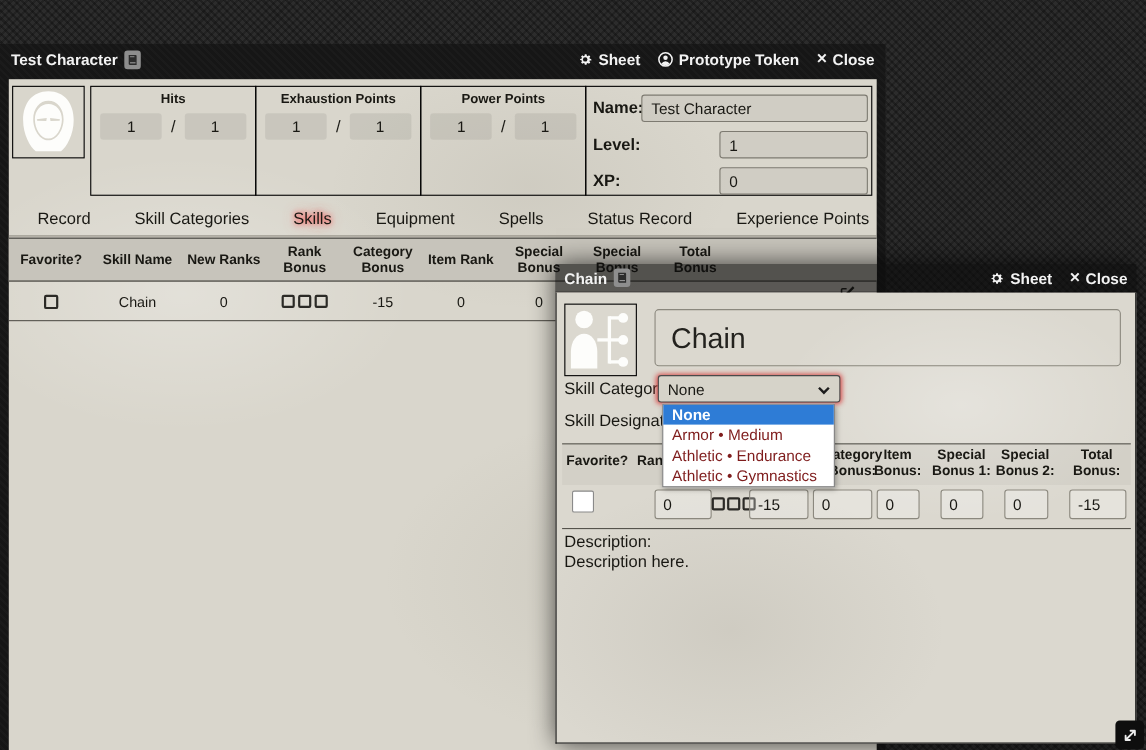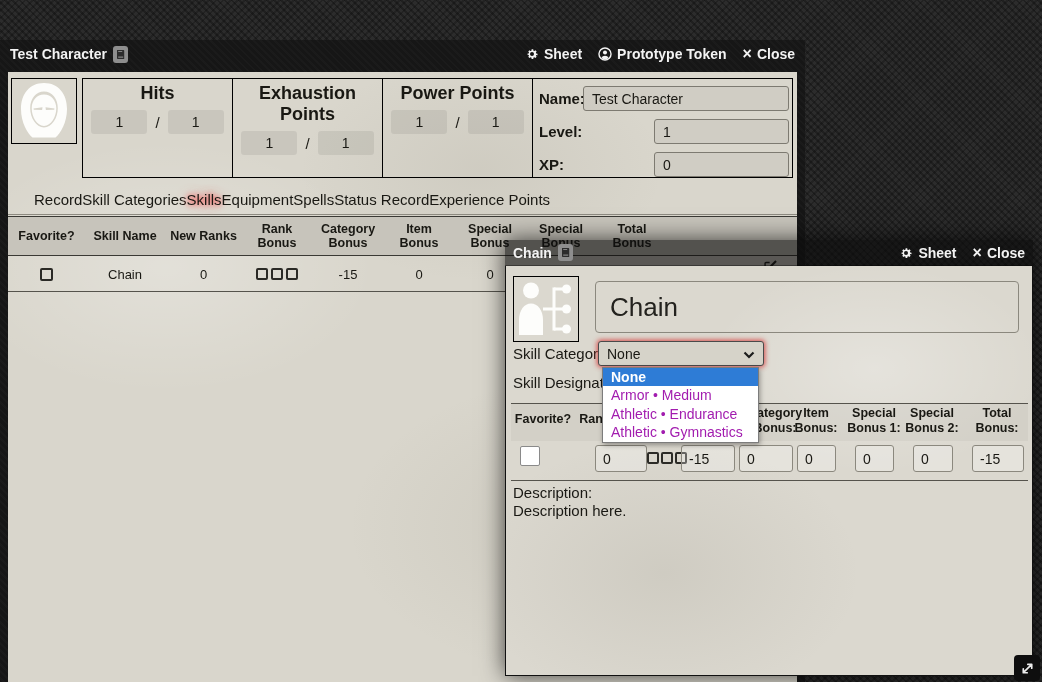--- a/index.html
+++ b/index.html
@@ -30,39 +30,39 @@
   #char-header { height:28px; padding:0 10px; }
   #char-sheet { position:absolute; left:8px; top:32px; width:789px; height:650px;
     background-color:#d9d6cc;
     background-image:
       radial-gradient(ellipse 300px 180px at 20% 30%, rgba(255,255,255,.25), transparent 70%),
       radial-gradient(ellipse 360px 220px at 75% 70%, rgba(120,115,100,.12), transparent 70%),
       radial-gradient(ellipse 260px 160px at 60% 15%, rgba(120,115,100,.10), transparent 70%);
   }
 
   .stat-box { position:absolute; top:6px; height:100px; border:1px solid #000; }
-  .stat-label { text-align:center; font-weight:bold; font-size:18px; margin-top:4px; }
+  .stat-label { text-align:center; font-weight:bold; font-size:12px; margin-top:4px; }
   .stat-vals { display:flex; justify-content:center; align-items:center; gap:8px; margin-top:6px; }
   .stat-input { width:56px; height:24px; background:rgba(0,0,0,.07); border:none; border-radius:3px;
     text-align:center; font-size:14px; font-family:inherit; color:#191813; }
   .slash { font-size:15px; }
 
   #portrait-box { position:absolute; left:3px; top:6px; width:66px; height:66px; border:1px solid #000; }
   #identity-box { position:absolute; left:524px; top:6px; width:261px; height:100px; border:1px solid #000;
     padding:7px 3px 0 6px; }
   .id-row { display:flex; align-items:center; margin-bottom:8px; }
   .id-label { font-size:15px; width:62px;font-weight:bold; }
   .id-row.name-row .id-label { width:44px; }
   .id-input { height:25px; background:rgba(0,0,0,.04); border:1px solid #7d7a71; border-radius:3px;
     font-size:14px; font-family:inherit; color:#191813; padding:0 8px; }
   .id-input.wide { flex:1; }
   .id-input.num { width:135px; margin-left:auto; }
 
   #tabs { position:absolute; left:0; top:113px; width:100%; height:30px;
-    display:flex; align-items:center; padding-left:26px; 
+    display:flex; align-items:center; padding-left:26px; gap:40px;
     border-bottom:1px solid #8d8a80; }
   .tab { font-size:15px; cursor:pointer; white-space:nowrap; }
   .tab.active { text-shadow:0 0 5px rgba(255,60,60,.95), 0 0 11px rgba(255,110,110,.7); }
 
   #skills-grid-header, #skills-grid-row { position:absolute; left:0; width:789px;
     display:grid; grid-template-columns:77px 80px 77px 70px 72px 70px 72px 70px 72px 76px 1fr; }
   #skills-grid-header { top:144px; height:40px; background:#c7c4bb;
     border-top:1px solid #3a3934; border-bottom:1px solid #3a3934; }
   .th { display:flex; align-items:center; justify-content:center; text-align:center;
     font-weight:bold; font-size:12.5px; line-height:1.15; padding:0 4px; }
@@ -97,21 +97,21 @@
   #skill-cat-select { position:absolute; left:92px; top:75px; width:166px; height:25px;
     background:#d6d3c9; border:1px solid #4a4a4a; border-radius:3px;
     box-shadow:0 0 5px 1px rgba(215,50,50,.85);
     display:flex; align-items:center; font-size:14px; padding:0 8px; cursor:pointer; }
   #skill-cat-select .chev { margin-left:auto; }
 
   #dropdown { position:absolute; left:96px; top:101px; width:157px;
     background:#ffffff; border:1px solid #7c7c7c; z-index:20;
     box-shadow:1px 2px 5px rgba(0,0,0,.35); }
   .dd-option { height:18.4px; line-height:18.4px; font-size:14px; padding-left:8px;
-    color:#a21caf; cursor:pointer; white-space:nowrap; }
+    color:#7f1d1d; cursor:pointer; white-space:nowrap; }
   .dd-option.selected { background:#2e7cd6; color:#ffffff; font-weight:bold; }
 
   #bonus-header-band { position:absolute; left:5px; top:137px; width:517px; height:38px;
     background:rgba(0,0,0,.035); border-top:1px solid #55534c; }
   .bth { position:absolute; text-align:center; font-weight:bold; font-size:12.5px; line-height:1.18; }
   #bonus-bottom-line { position:absolute; left:5px; top:214px; width:517px; height:0;
     border-top:1px solid #55534c; }
 
   .b-input { position:absolute; top:179px; height:27px; background:rgba(255,255,255,.28);
     border:1px solid #8b887e; border-radius:3px; font-size:14px; font-family:inherit;
@@ -224,21 +224,21 @@
         <span class="tab">Status Record</span>
         <span class="tab">Experience Points</span>
       </nav>
 
       <div id="skills-grid-header">
         <div class="th">Favorite?</div>
         <div class="th">Skill Name</div>
         <div class="th">New Ranks</div>
         <div class="th">Rank Bonus</div>
         <div class="th">Category Bonus</div>
-        <div class="th">Item Bonus</div>
+        <div class="th">Item Rank</div>
         <div class="th">Special Bonus</div>
         <div class="th">Special Bonus</div>
         <div class="th">Total Bonus</div>
         <div class="th"></div>
       </div>
 
       <div id="skills-grid-row">
         <div class="td">
             <span class="cbx"></span>
           </div>

